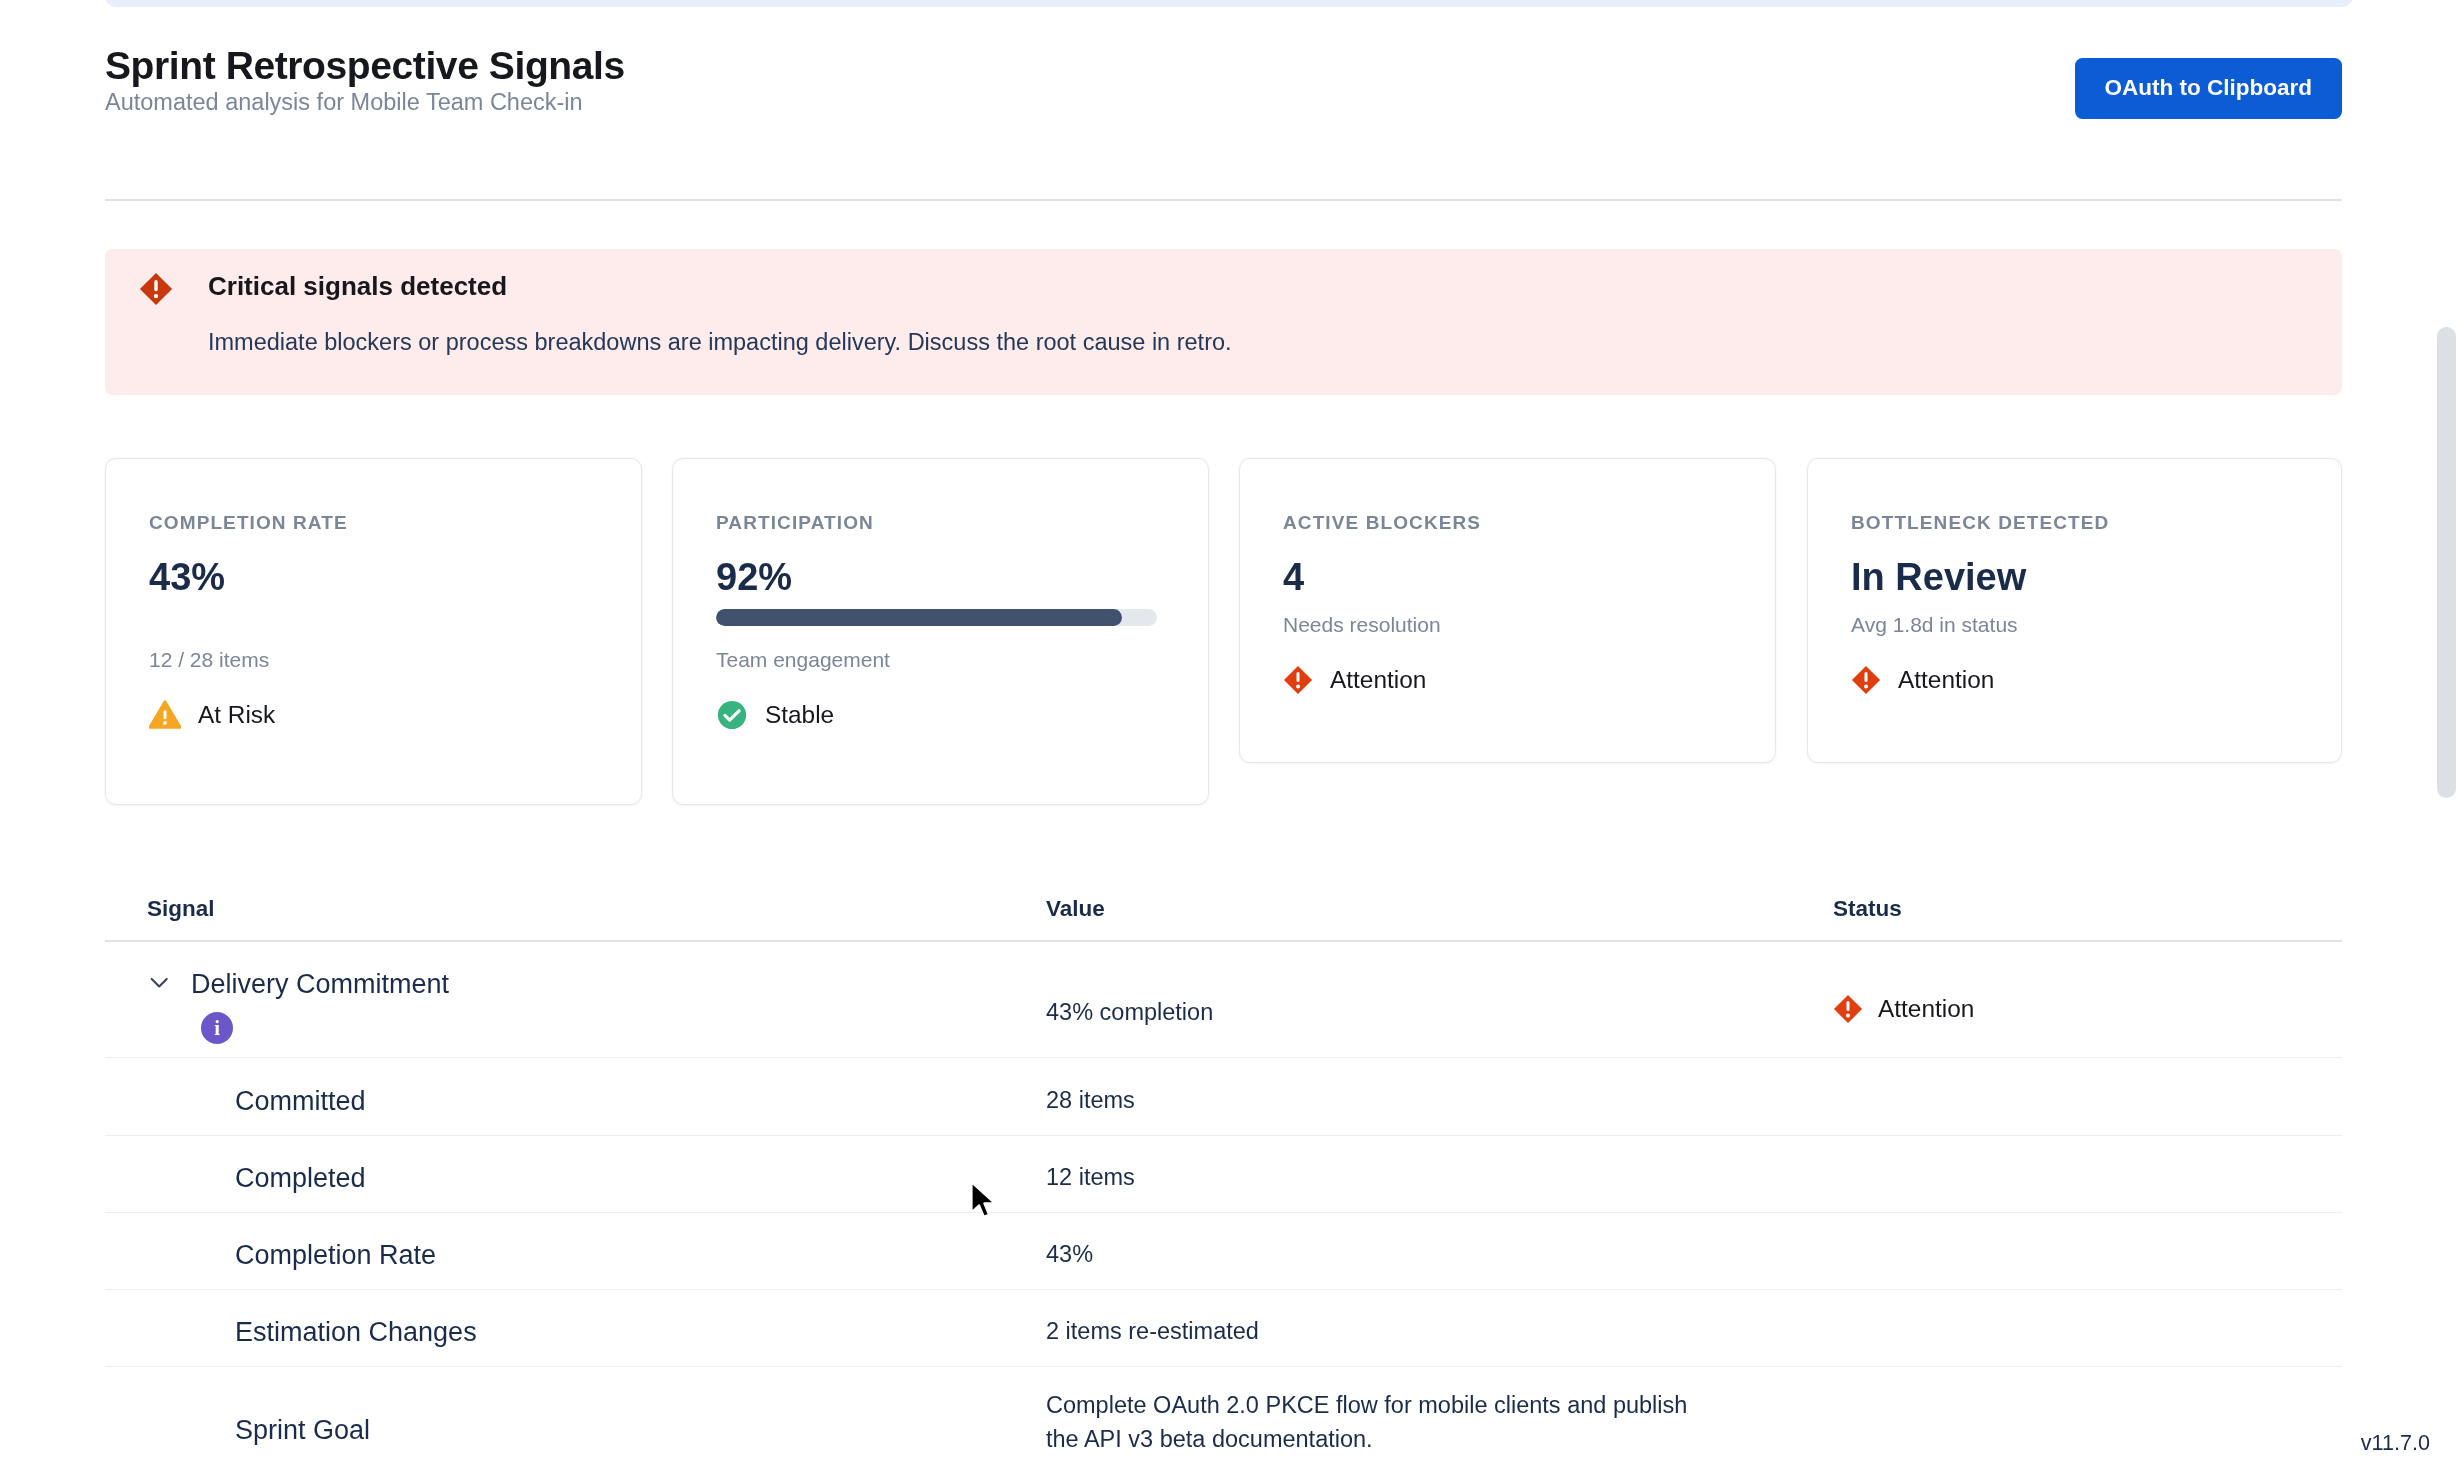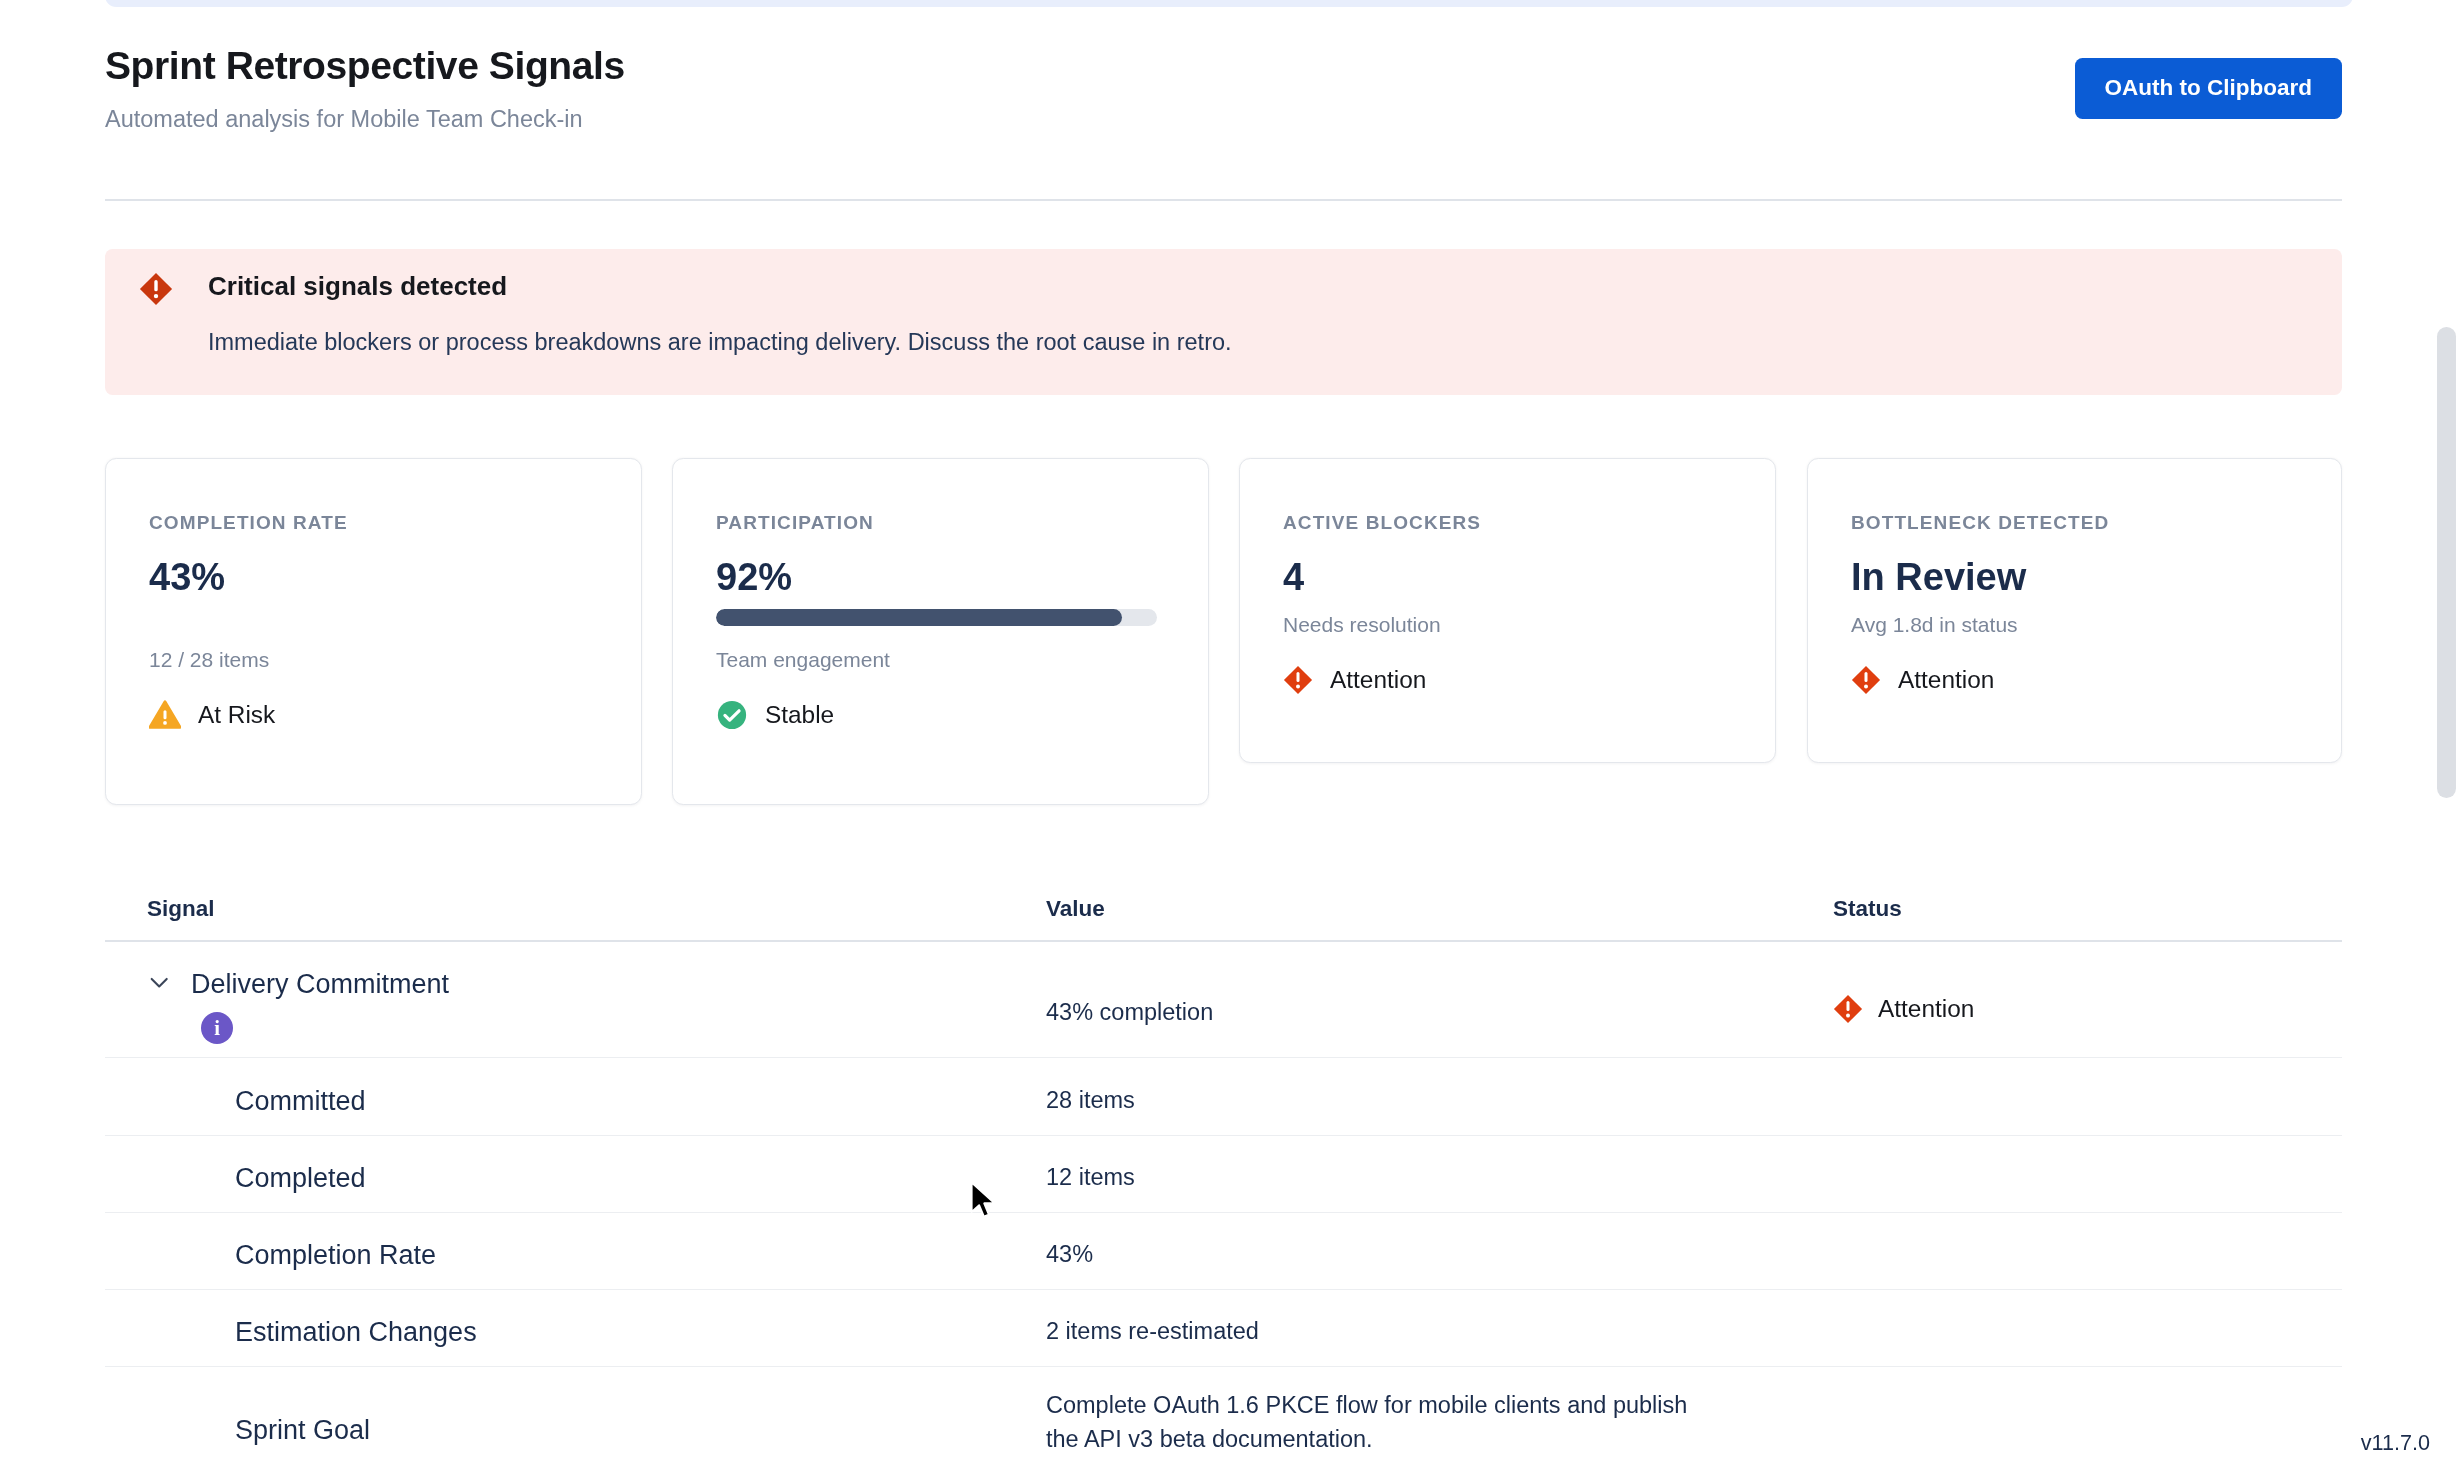--- a/index.html
+++ b/index.html
@@ -39,21 +39,20 @@
     height: 113px;
   }
   .page-title {
     font-size: 39px;
     font-weight: bold;
     color: #16181d;
     letter-spacing: -0.4px;
     line-height: 1.1;
   }
   .page-subtitle {
-    margin-top: 17px;
     font-size: 23.5px;
     color: #7b8699;
     line-height: 1.2;
   }
   .copy-btn {
     position: absolute;
     right: 0;
     top: 13px;
     background: #0b5cd5;
     color: #ffffff;
@@ -439,21 +438,21 @@
       <div class="cell-val" style="top:24.4px;">43%</div>
     </div>
 
     <div class="trow" style="top:434px; height:77px;">
       <div class="cell-sig" style="left:130px; top:24.4px;">Estimation Changes</div>
       <div class="cell-val" style="top:24.4px;">2 items re-estimated</div>
     </div>
 
     <div class="trow" style="top:511px; height:118px; border-bottom:none;">
       <div class="cell-sig" style="left:130px; top:45px;">Sprint Goal</div>
-      <div class="cell-val" style="top:20.7px; width:657px;">Complete OAuth 1.6 PKCE flow for mobile clients and publish the API v3 beta documentation.</div>
+      <div class="cell-val" style="top:20.7px; width:657px;">Complete OAuth 2.0 PKCE flow for mobile clients and publish the API v3 beta documentation.</div>
     </div>
 
   </div>
 
   <div class="scrollbar"></div>
 
   <div class="version-pill">
     <span>v11.7.0</span>
   </div>
 

